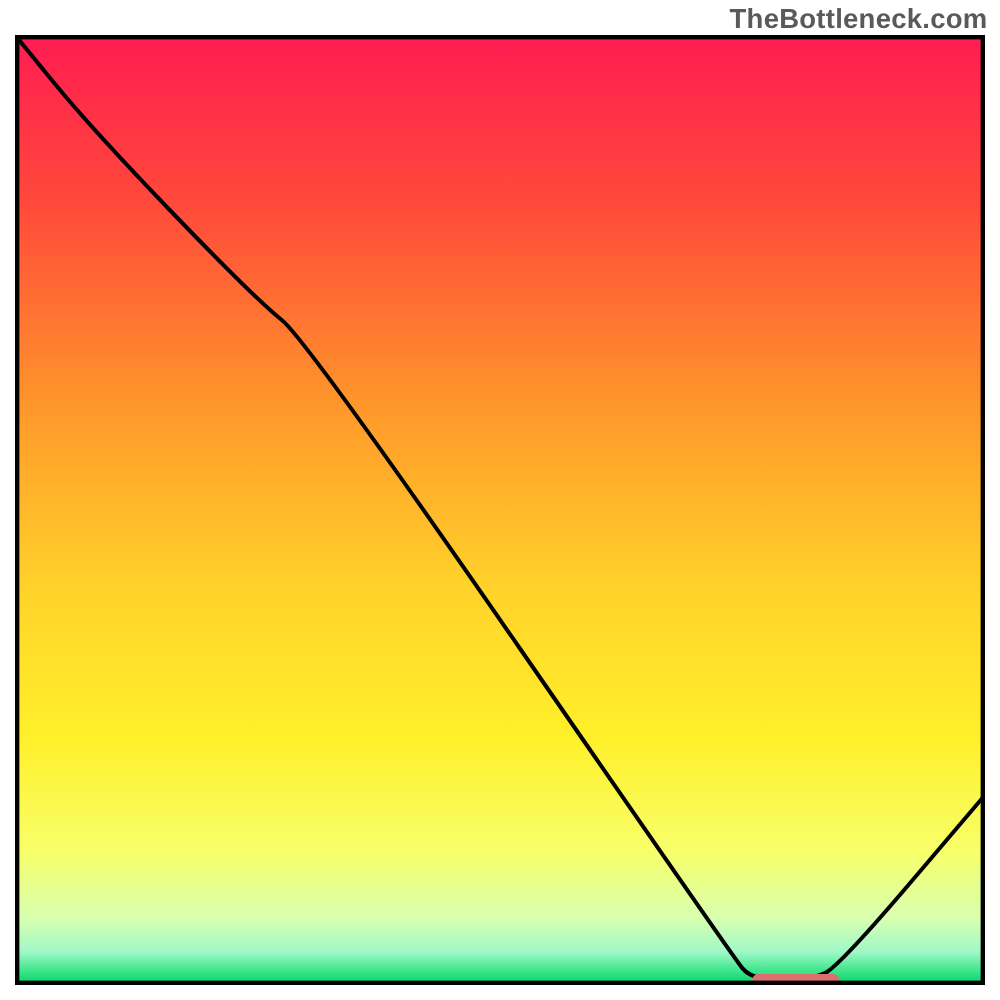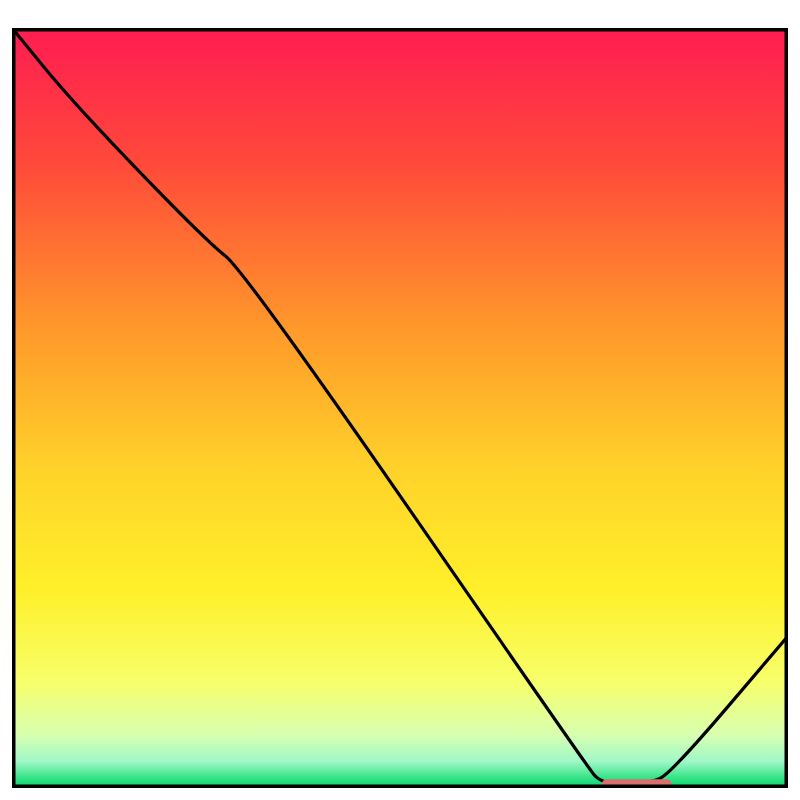--- a/index.html
+++ b/index.html
@@ -30,20 +30,21 @@
     left: 12px;
     width: 776px;
     height: 760px;
     display: block;
   }
 </style>
 </head>
 <body>
 
 <div class="container">
+  <div class="watermark">TheBottleneck.com</div>
 
   <svg class="chart" viewBox="0 0 776 760" preserveAspectRatio="none">
     <defs>
       <linearGradient id="bg-grad" x1="0" y1="0" x2="0" y2="1">
           <stop offset="0%" stop-color="#ff1c52"></stop>
           <stop offset="18%" stop-color="#ff4a3a"></stop>
           <stop offset="40%" stop-color="#ff9a2a"></stop>
           <stop offset="57.99999999999999%" stop-color="#ffd22a"></stop>
           <stop offset="74%" stop-color="#fff02a"></stop>
           <stop offset="86%" stop-color="#f7ff6a"></stop>

